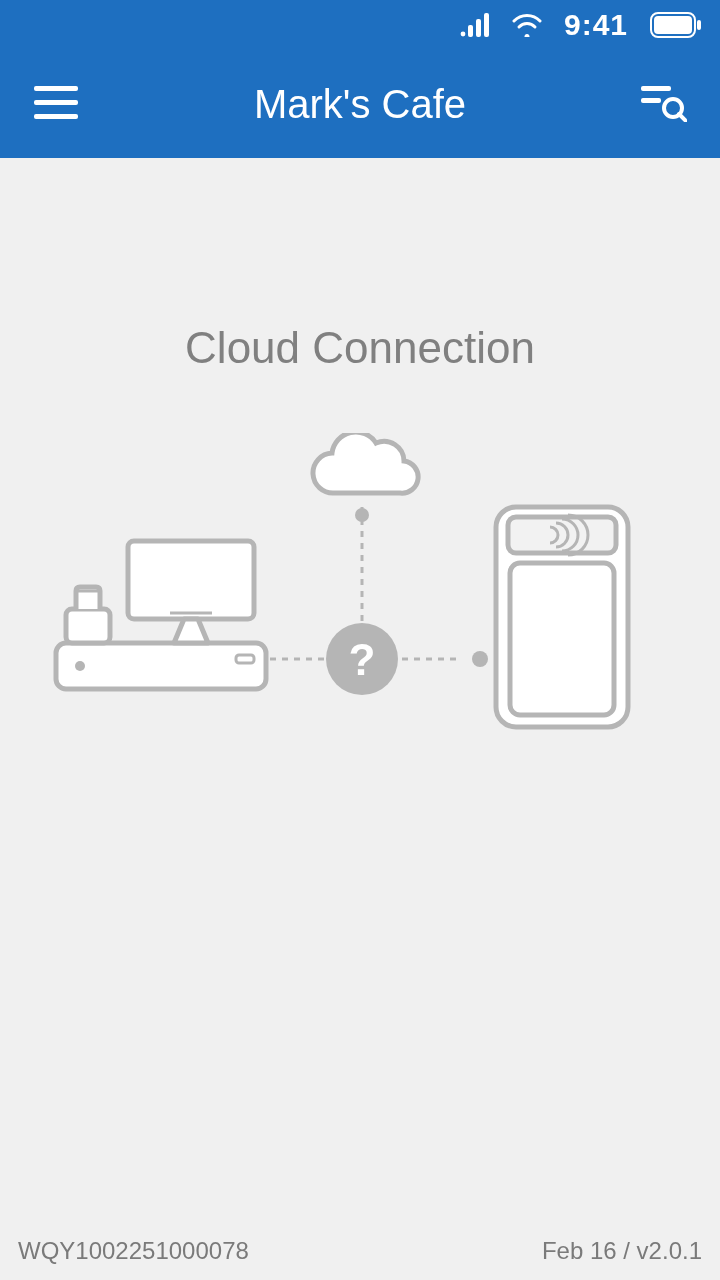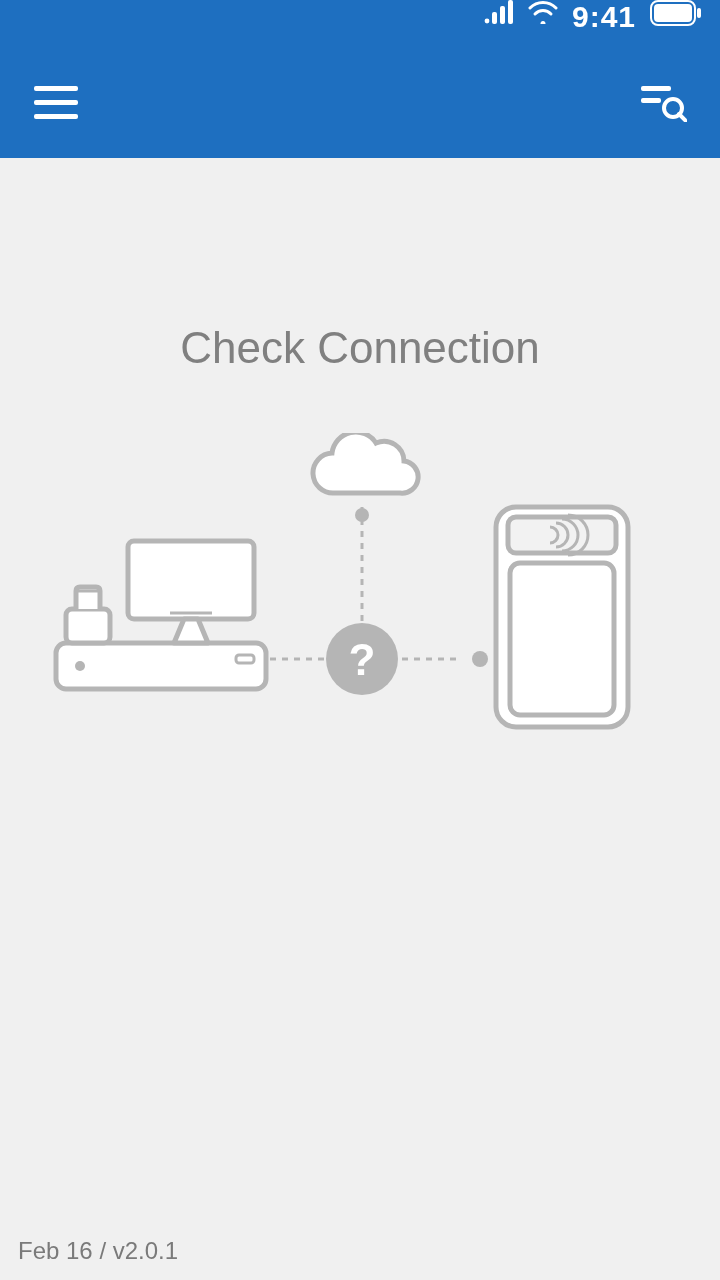--- a/index.html
+++ b/index.html
@@ -4,25 +4,25 @@
 <style>
   * { box-sizing: border-box; margin: 0; padding: 0; }
   html, body { width: 720px; height: 1280px; overflow: hidden; font-family: -apple-system, "Segoe UI", Arial, sans-serif; }
   body { background: #f0f0f0; display: flex; flex-direction: column; }
 
   
   .status-bar {
     height: 50px;
     background: #1e6fc0;
     display: flex;
-    align-items: flex-start;
+    align-items: center;
     justify-content: flex-end;
     padding: 0 18px 0 0;
     color: #fff;
-    gap: 14px;
+    gap: 22px;
   }
   .status-bar .time { font-size: 30px; font-weight: 600; letter-spacing: 1px; }
   .status-bar svg { display: block; }
 
   
   .app-header {
     height: 108px;
     background: #1e6fc0;
     display: flex;
     align-items: center;
@@ -111,34 +111,35 @@
 <div class="app-header">
   <div class="icon-btn">
     <span>
       <svg width="44" height="36" viewBox="0 0 44 36">
         <rect x="0" y="2" width="44" height="5" rx="2" fill="#fff"></rect>
         <rect x="0" y="16" width="44" height="5" rx="2" fill="#fff"></rect>
         <rect x="0" y="30" width="44" height="5" rx="2" fill="#fff"></rect>
       </svg>
     </span>
   </div>
+  <div class="title">Mark's Cafe</div>
   <div class="icon-btn">
     <span>
       <svg width="46" height="40" viewBox="0 0 46 40">
         <rect x="0" y="4" width="30" height="5" rx="2" fill="#fff"></rect>
         <rect x="0" y="16" width="20" height="5" rx="2" fill="#fff"></rect>
         <circle cx="32" cy="26" r="9" stroke="#fff" stroke-width="4" fill="none"></circle>
         <line x1="38" y1="32" x2="45" y2="39" stroke="#fff" stroke-width="4" stroke-linecap="round"></line>
       </svg>
     </span>
   </div>
 </div>
 
 <div class="main">
-  <div class="section-title">Check Connection</div>
+  <div class="section-title">Cloud Connection</div>
 
   <div class="diagram-wrap">
     <svg width="620" height="310" viewBox="0 0 620 310">
 
       <line x1="312" y1="74" x2="312" y2="192" stroke="#b5b5b5" stroke-width="3" stroke-dasharray="6 6"></line>
       <line x1="220" y1="226" x2="408" y2="226" stroke="#b5b5b5" stroke-width="3" stroke-dasharray="6 6"></line>
       <circle cx="312" cy="82" r="7" fill="#b5b5b5"></circle>
       <circle cx="430" cy="226" r="8" fill="#b5b5b5"></circle>
 
       <g>
@@ -177,14 +178,15 @@
       <g>
         <circle cx="312" cy="226" r="36" fill="#b5b5b5"></circle>
         <text x="312" y="242" text-anchor="middle" font-size="44" font-weight="700" fill="#fff" font-family="Arial">?</text>
       </g>
     </svg>
   </div>
 
 </div>
 
 <div class="footer">
+  <span>WQY1002251000078</span>
   <span>Feb 16 / v2.0.1</span>
 </div>
 
 </body></html>

